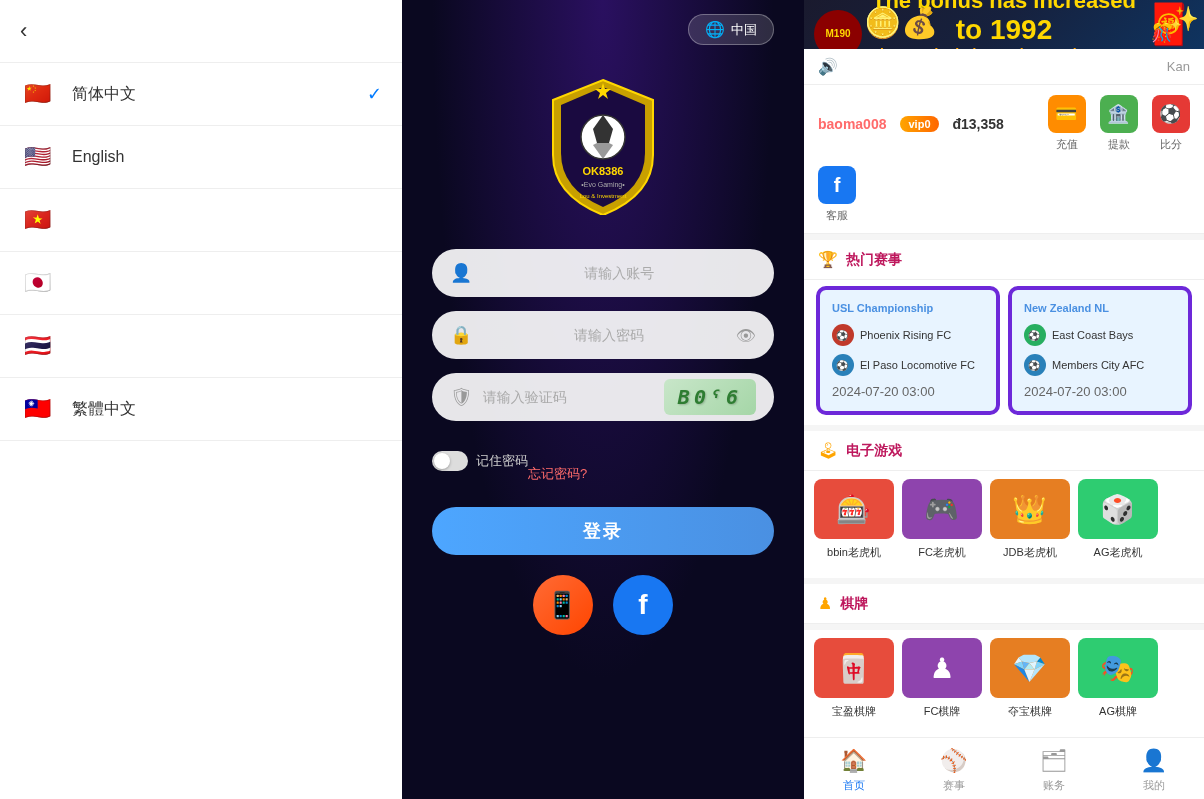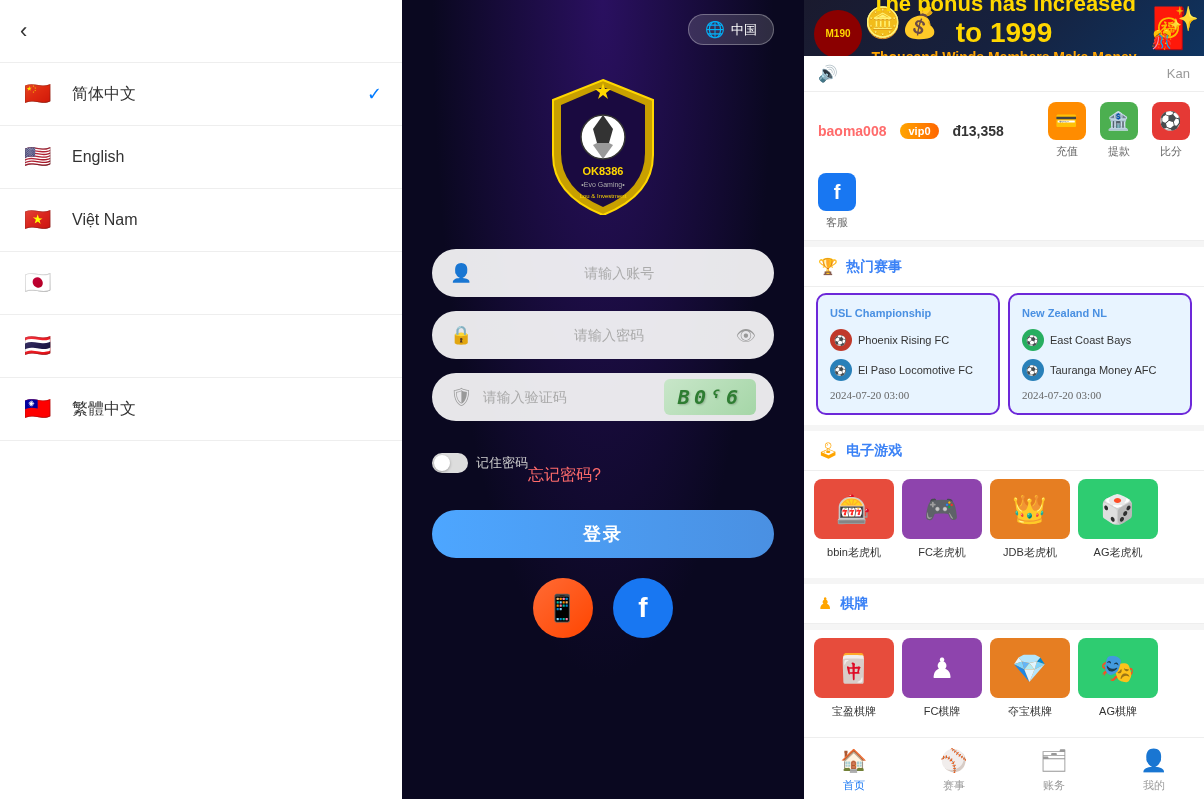--- a/index.html
+++ b/index.html
@@ -173,21 +173,21 @@
     }
     .toggle-dot {
       width: 16px; height: 16px;
       background: white;
       border-radius: 50%;
       position: absolute;
       top: 2px; left: 2px;
       box-shadow: 0 1px 3px rgba(0,0,0,0.3);
     }
     .remember-text { color: #ccc; font-size: 13px; }
-    .forgot-text { color: #ff6b6b; font-size: 16px; cursor: pointer; margin-top: 26px; }
+    .forgot-text { color: #ff6b6b; font-size: 13px; cursor: pointer; margin-top: 26px; }
     .login-btn {
       width: 100%;
       height: 48px;
       background: linear-gradient(90deg, #4da6ff, #4a90e2);
       border: none;
       border-radius: 28px;
       color: white;
       font-size: 18px;
       font-weight: bold;
       cursor: pointer;
@@ -324,52 +324,52 @@
     .section-header {
       background: #fff;
       padding: 10px 14px;
       display: flex;
       align-items: center;
       gap: 8px;
       border-bottom: 1px solid #eee;
       margin-top: 6px;
     }
     .section-icon { font-size: 16px; color: #ffa500; }
-    .section-title { font-size: 14px; font-weight: bold; color: #3b82f6; }
+    .section-title { font-size: 14px; font-weight: bold; color: #be185d; }
 
     .matches-row {
       display: flex;
       gap: 0;
       background: #fff;
       padding: 0 8px 10px;
     }
     .match-card {
       flex: 1;
       background: #e8f4ff;
       border-radius: 10px;
       padding: 12px;
       margin: 6px 4px 0;
-      border: 2px solid #6d28d9;
+      border: 4px solid #6d28d9;
     }
     .match-league { font-size: 11px; color: #4a90e2; font-weight: bold; margin-bottom: 10px; }
     .match-team {
       display: flex;
       align-items: center;
       gap: 6px;
       margin-bottom: 8px;
     }
     .team-logo {
       width: 22px; height: 22px;
       border-radius: 50%;
       background: #c0392b;
       display: flex; align-items: center; justify-content: center;
       font-size: 10px; color: white;
     }
     .team-name { font-size: 11px; color: #333; font-weight: 500; }
-    .match-time { font-size: 11px; color: #666; margin-top: 8px; font-family: Liberation Serif, serif; }
+    .match-time { font-size: 13px; color: #666; margin-top: 8px; }
 
     .games-section { background: #fff; padding: 0 10px 10px; }
     .games-grid { display: flex; gap: 8px; padding: 8px 0; overflow-x: auto; }
     .game-item { display: flex; flex-direction: column; align-items: center; gap: 6px; min-width: 80px; cursor: pointer; }
     .game-thumb {
       width: 80px; height: 60px;
       border-radius: 8px;
       display: flex; align-items: center; justify-content: center;
       font-size: 28px;
       color: white;
@@ -432,21 +432,20 @@
     <span class="lang-name">简体中文</span>
     <span class="lang-check">✓</span>
   </div>
       <div class="lang-item">
     <span class="flag">🇺🇸</span>
     <span class="lang-name">English</span>
 
   </div>
       <div class="lang-item">
     <span class="flag">🇻🇳</span>
-    <span class="lang-name">Việt Nam</span>
 
   </div>
       <div class="lang-item">
     <span class="flag">🇯🇵</span>
 
   </div>
       <div class="lang-item">
     <span class="flag">🇹🇭</span>
 
   </div>
@@ -532,21 +531,21 @@
 
 <div class="right-panel">
 
   <div class="banner-img">
     <div class="banner-badge">
       <span>M190</span>
     </div>
     <div class="banner-coins-left">🪙💰</div>
     <div class="banner-text-area">
       <div class="banner-line1">The bonus has increased</div>
-      <div class="banner-line2">to 1999</div>
+      <div class="banner-line2">to 1992</div>
       <div class="banner-line3">Thousand Winds Members Make Money</div>
     </div>
     <div class="banner-deco-right">🧧</div>
     <div class="banner-firework">✨</div>
     <div class="banner-firework2">🎊</div>
   </div>
 
   <div class="notification-bar">
     <span class="notif-icon">🔊</span>
     <span class="notif-text"></span>
@@ -594,21 +593,21 @@
     <div class="match-time">2024-07-20 03:00</div>
   </div>
       <div class="match-card">
     <div class="match-league">New Zealand NL</div>
     <div class="match-team">
       <div class="team-logo" style="background:#27ae60">⚽</div>
       <span class="team-name">East Coast Bays</span>
     </div>
     <div class="match-team">
       <div class="team-logo" style="background:#2980b9">⚽</div>
-      <span class="team-name">Tauranga Money AFC</span>
+      <span class="team-name">Members City AFC</span>
     </div>
     <div class="match-time">2024-07-20 03:00</div>
   </div>
     </div>
 
   <div class="section-header">
     <span class="section-icon">🕹</span>
     <span class="section-title">电子游戏</span>
   </div>
   <div class="games-section">

